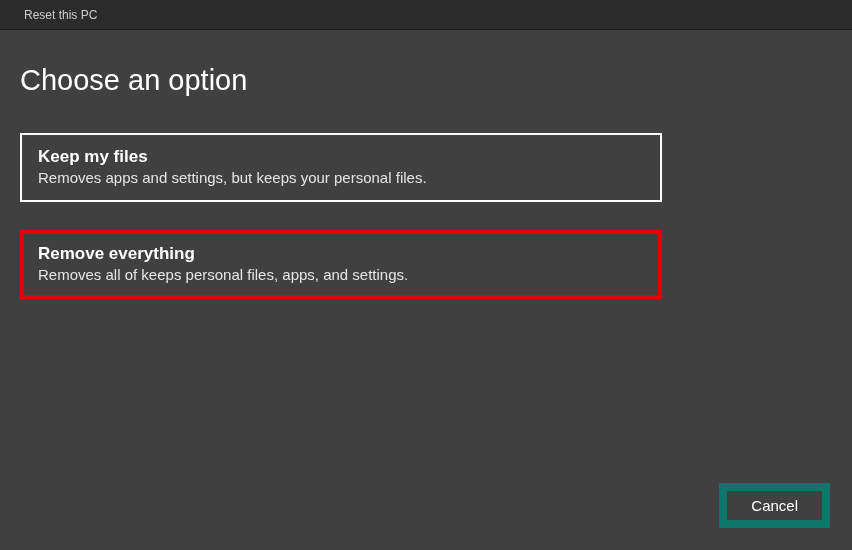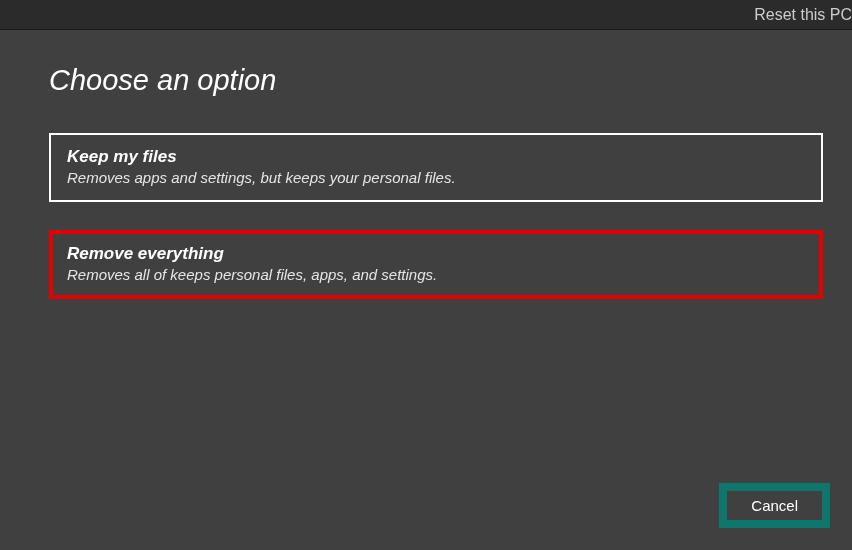--- a/index.html
+++ b/index.html
@@ -14,41 +14,39 @@
       height: 550px;
       overflow: hidden;
       color: #ffffff;
     }
     .titlebar {
       background: #2b2b2b;
       height: 30px;
       display: flex;
       align-items: center;
       padding-left: 24px;
-      font-size: 16px;
+      font-size: 12px;
       color: #cccccc;
       border-bottom: 1px solid #1a1a1a;
-      justify-content: flex-end;
     }
     .content {
-      padding: 34px 38px 20px 49px;
-      font-style: italic;
+      padding: 34px 38px 20px 20px;
     }
     .heading {
       font-size: 29px;
       font-weight: 300;
       color: #ffffff;
       margin-bottom: 36px;
     }
     .option {
       border: 2px solid #ffffff;
       padding: 12px 16px 14px 16px;
       margin-bottom: 28px;
       cursor: pointer;
-      width: 774px;
+      width: 642px;
     }
     .option.highlighted {
       border: 4px solid #e60000;
       padding: 10px 14px 12px 14px;
     }
     .option-title {
       font-size: 17px;
       font-weight: 600;
       color: #ffffff;
       margin-bottom: 2px;

